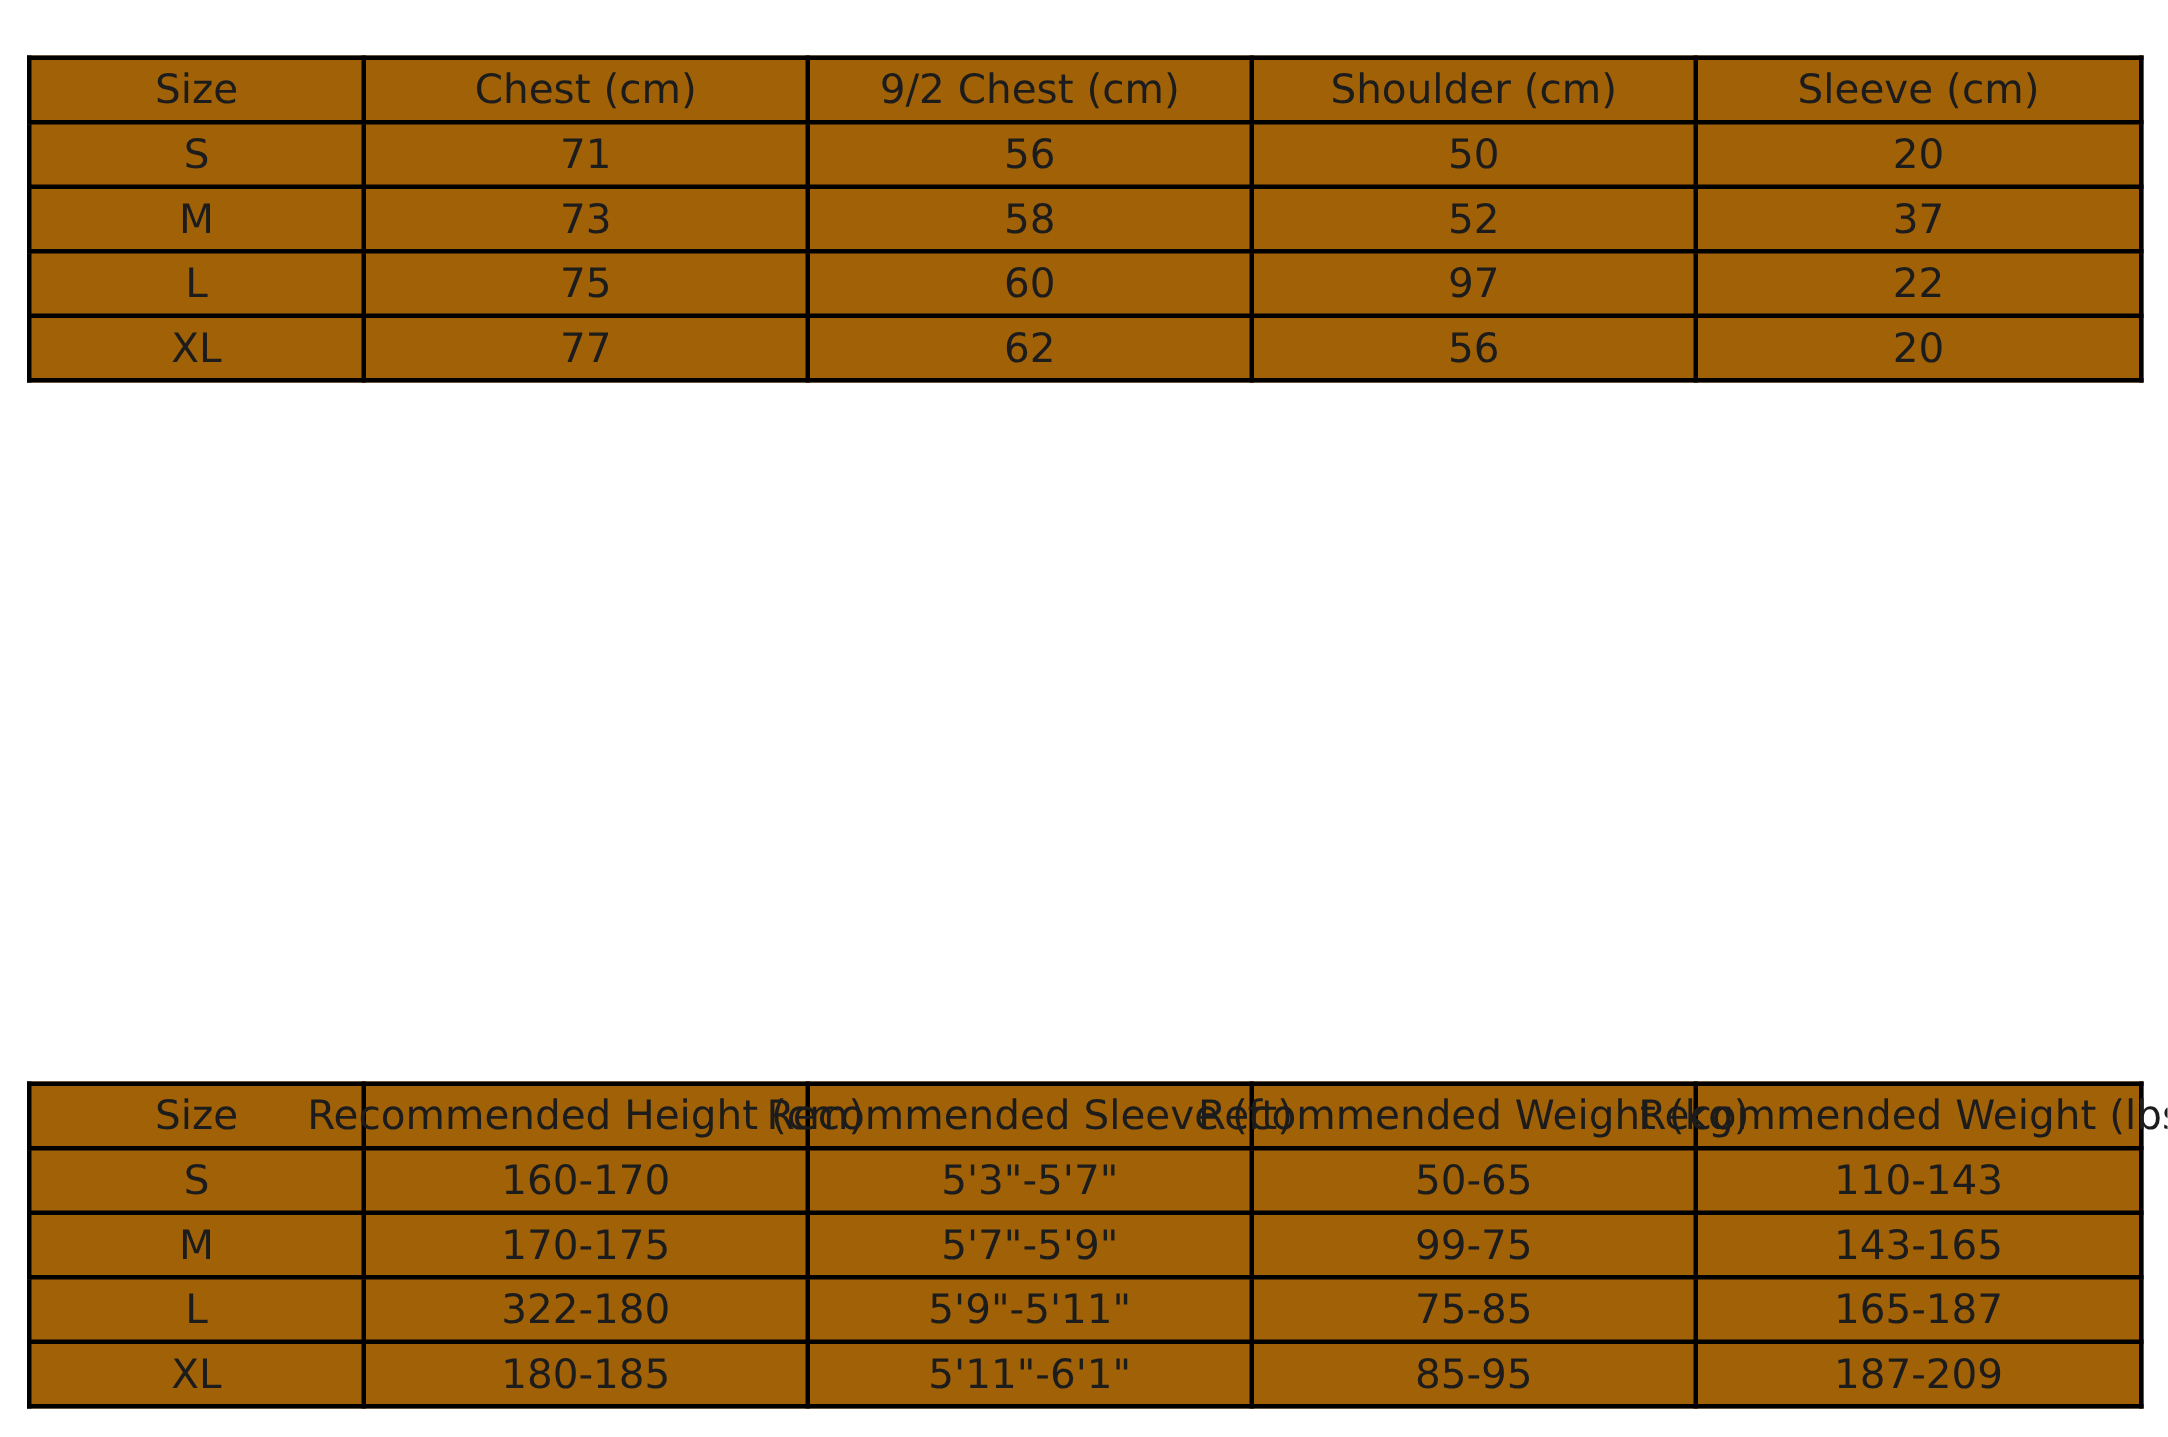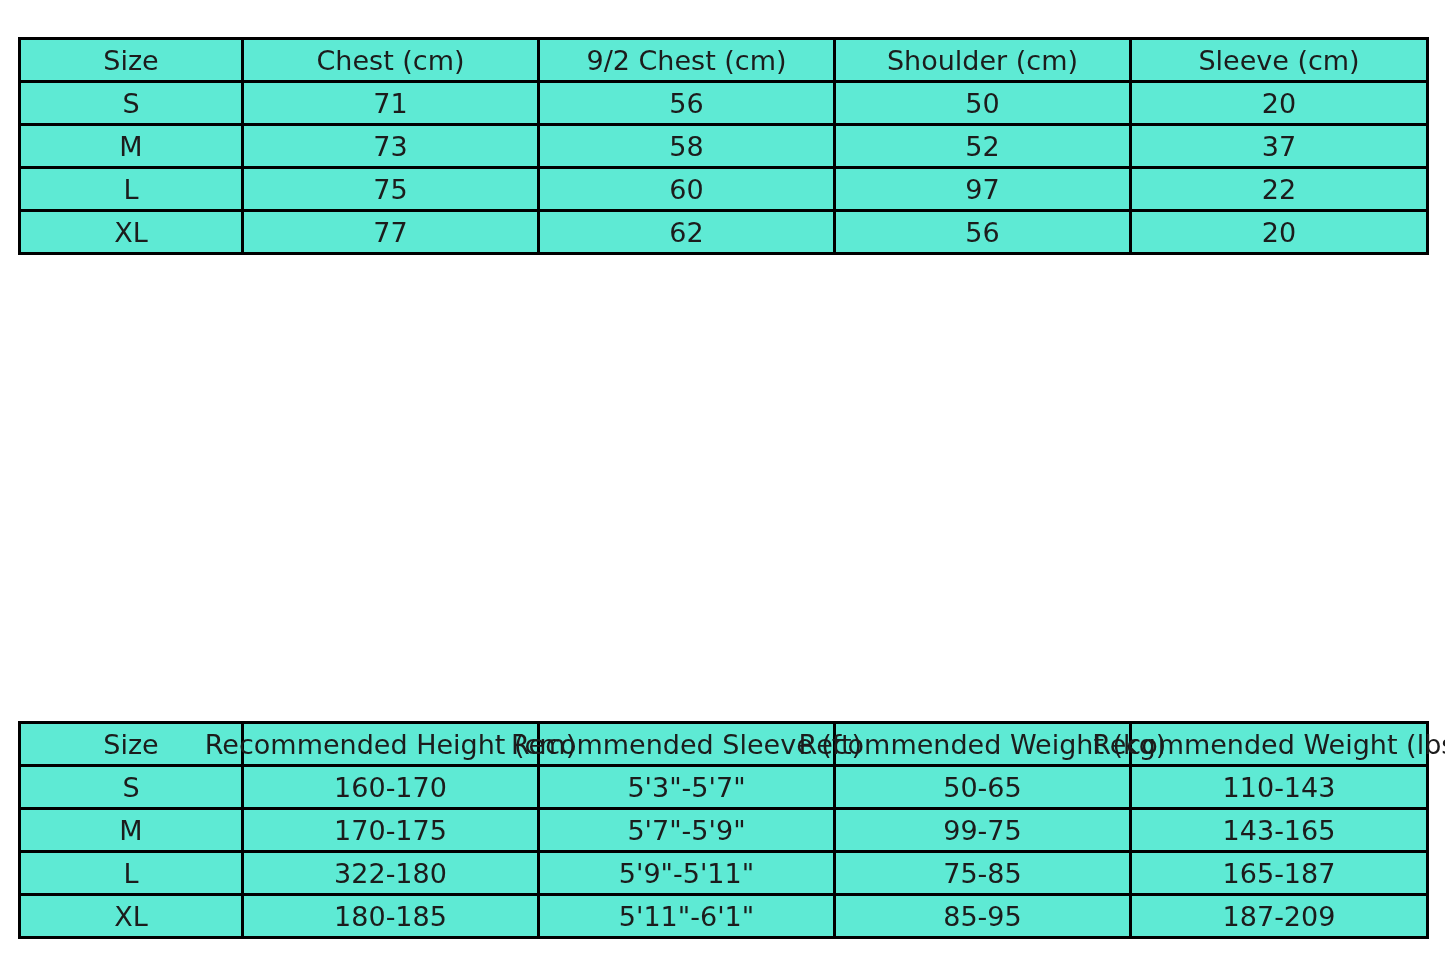--- a/index.html
+++ b/index.html
@@ -12,21 +12,21 @@
     background: #ffffff;
     overflow: hidden;
     position: relative;
     font-family: "DejaVu Sans", sans-serif;
     color: #1c1c1c;
   }
   table.size-table {
     position: absolute;
     border-collapse: collapse;
     table-layout: fixed;
-    background: #5eead4;
+    background: #a16207;
   }
   #table-measurements { left: 18px; top: 37px; }
   #table-recommendations { left: 18px; top: 721px; }
   table.size-table th,
   table.size-table td {
     border: 3px solid #000000;
     height: 40px;
     padding: 0;
     text-align: center;
     vertical-align: middle;

